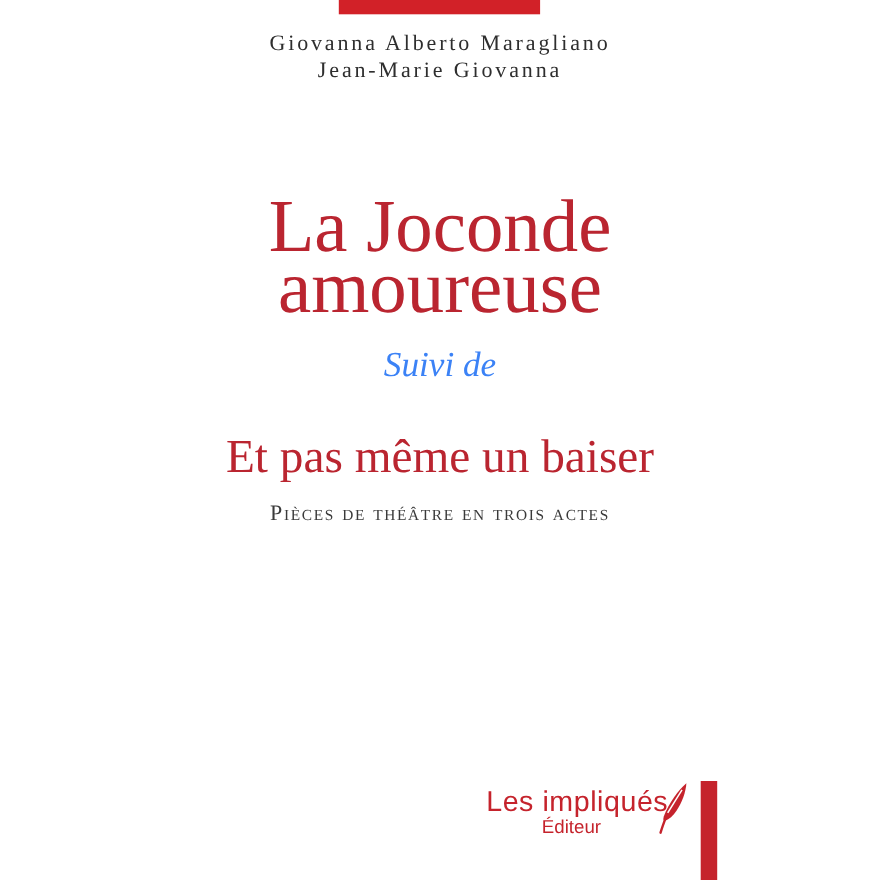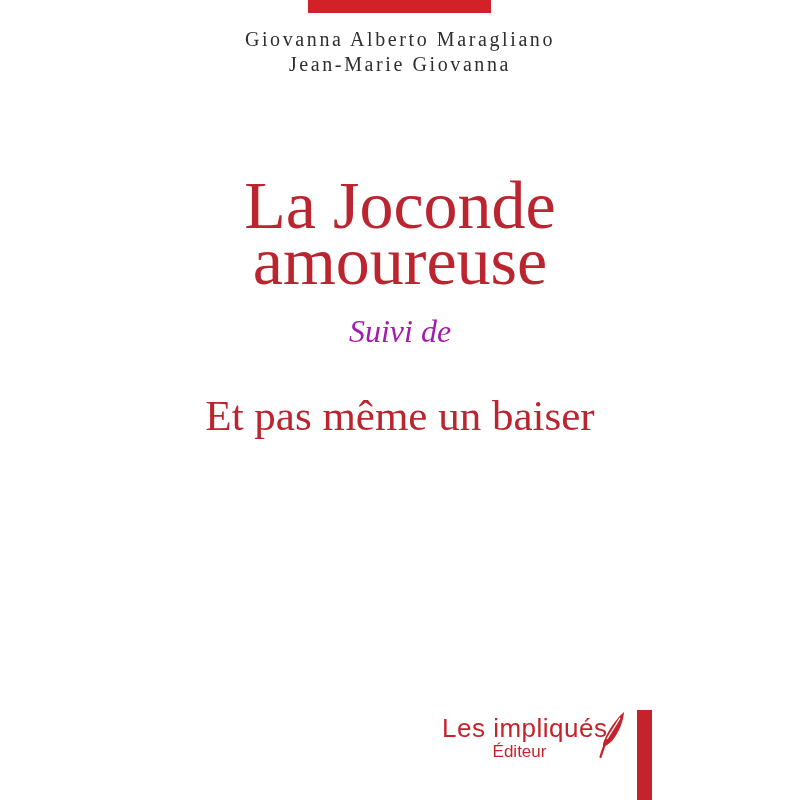--- a/index.html
+++ b/index.html
@@ -92,24 +92,25 @@
   <div class="authors" style="color: rgb(46, 46, 46);">
     <div>Giovanna Alberto Maragliano</div>
     <div>Jean-Marie Giovanna</div>
   </div>
 
   <div class="book-title" style="color: rgb(186, 37, 48);">
     <div>La Joconde</div>
     <div>amoureuse</div>
   </div>
 
-  <div class="series-note" style="color: #a21caf;">Suivi de</div>
+  <div class="series-note" style="color: #3b82f6;">Suivi de</div>
 
   <div class="second-title" style="color: rgb(186, 37, 48);">Et pas même un baiser</div>
 
+  <div class="subtitle" style="color: rgb(58, 58, 58);">Pièces de théâtre en trois actes</div>
 
   <div class="publisher-logo">
     <div class="publisher-name" style="color: rgb(197, 35, 44);">Les impliqués</div>
     <div class="publisher-tagline" style="color: rgb(197, 35, 44);">Éditeur</div>
     <svg class="feather" viewBox="0 0 27 48" xmlns="http://www.w3.org/2000/svg">
       <path d="M25,1 C18,7 9,19 4.5,31 C3.5,34 4,35.5 6,35 C9,34 13,30.5 16,26 C21,18.5 24.5,9 25,1 Z" fill="#c5232c"></path>
       <path d="M6,33 C4.5,37 3,41 1.5,46" stroke="#c5232c" stroke-width="2.2" fill="none" stroke-linecap="round"></path>
       <path d="M21,7 L8,28" stroke="#ffffff" stroke-width="1.4" fill="none"></path>
     </svg>
   </div>

